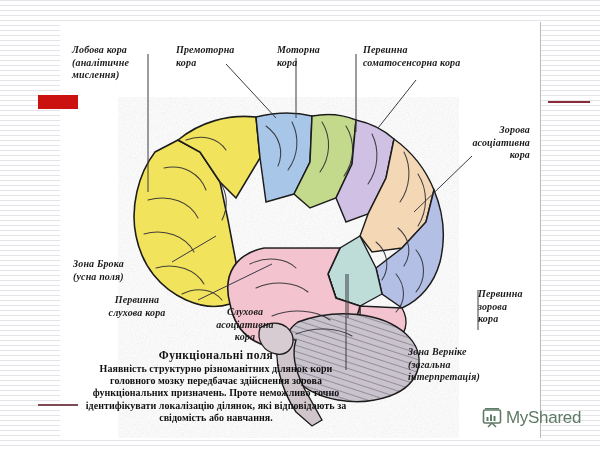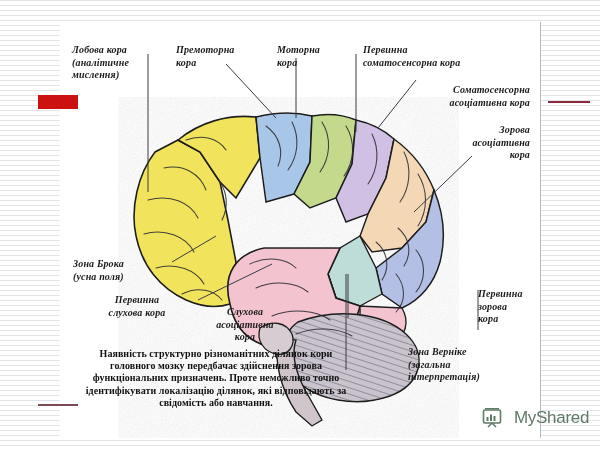--- a/index.html
+++ b/index.html
@@ -69,21 +69,21 @@
     font-weight:700;font-size:11.5px;line-height:14px;letter-spacing:.4px;
     margin-bottom:1px;
   }
   .caption .body{
     font-size:10px;line-height:12.2px;font-weight:700;letter-spacing:.05px;
   }
 
   
   .watermark{
     position:absolute;left:482px;top:408px;
-    display:flex;align-items:center;gap:12px;
+    display:flex;align-items:center;gap:4px;
   }
   .watermark .wm-text{
     font-family:"Liberation Sans", sans-serif;
     font-size:17px;color:#5f7a66;letter-spacing:-.3px;
   }
 </style>
 </head>
 <body>
 
 <div id="stage">
@@ -189,40 +189,39 @@
 
   <div class="lbl" style="left:72px;top:44px;width:96px;">Лобова кора
 (аналітичне
 мислення)</div>
   <div class="lbl" style="left:176px;top:44px;width:86px;">Премоторна
 кора</div>
   <div class="lbl" style="left:277px;top:44px;width:72px;">Моторна
 кора</div>
   <div class="lbl" style="left:363px;top:44px;width:140px;">Первинна
 соматосенсорна кора</div>
-  <div class="lbl r" style="left:398px;top:84px;width:132px;">Соматосенсорна
-асоціативна кора</div>
   <div class="lbl r" style="left:440px;top:124px;width:90px;">Зорова
 асоціативна
 кора</div>
   <div class="lbl" style="left:73px;top:258px;width:96px;">Зона Брока
 (усна поля)</div>
   <div class="lbl c" style="left:82px;top:294px;width:110px;">Первинна
 слухова кора</div>
   <div class="lbl c" style="left:186px;top:306px;width:118px;">Слухова
 асоціативна
 кора</div>
   <div class="lbl" style="left:478px;top:288px;width:76px;">Первинна
 зорова
 кора</div>
   <div class="lbl" style="left:408px;top:346px;width:108px;">Зона Верніке
 (загальна
 інтерпретація)</div>
 
   <div class="caption">
+    <div class="ttl">Функціональні поля</div>
     <div class="body">Наявність структурно різноманітних ділянок кори головного мозку передбачає здійснення зорова функціональних призначень. Проте неможливо точно ідентифікувати локалізацію ділянок, які відповідають за свідомість або навчання.</div>
   </div>
 
   <div class="watermark">
     <svg width="20" height="20" viewBox="0 0 20 20">
       <rect x="1.5" y="2" width="17" height="13" rx="1.5" fill="none" stroke="#5f7a66" stroke-width="1.6"></rect>
       <rect x="4.5" y="9" width="2" height="4" fill="#5f7a66"></rect>
       <rect x="8" y="6.5" width="2" height="6.5" fill="#5f7a66"></rect>
       <rect x="11.5" y="8" width="2" height="5" fill="#5f7a66"></rect>
       <path d="M10 15 L6 19 M10 15 L14 19" stroke="#5f7a66" stroke-width="1.5" fill="none"></path>

